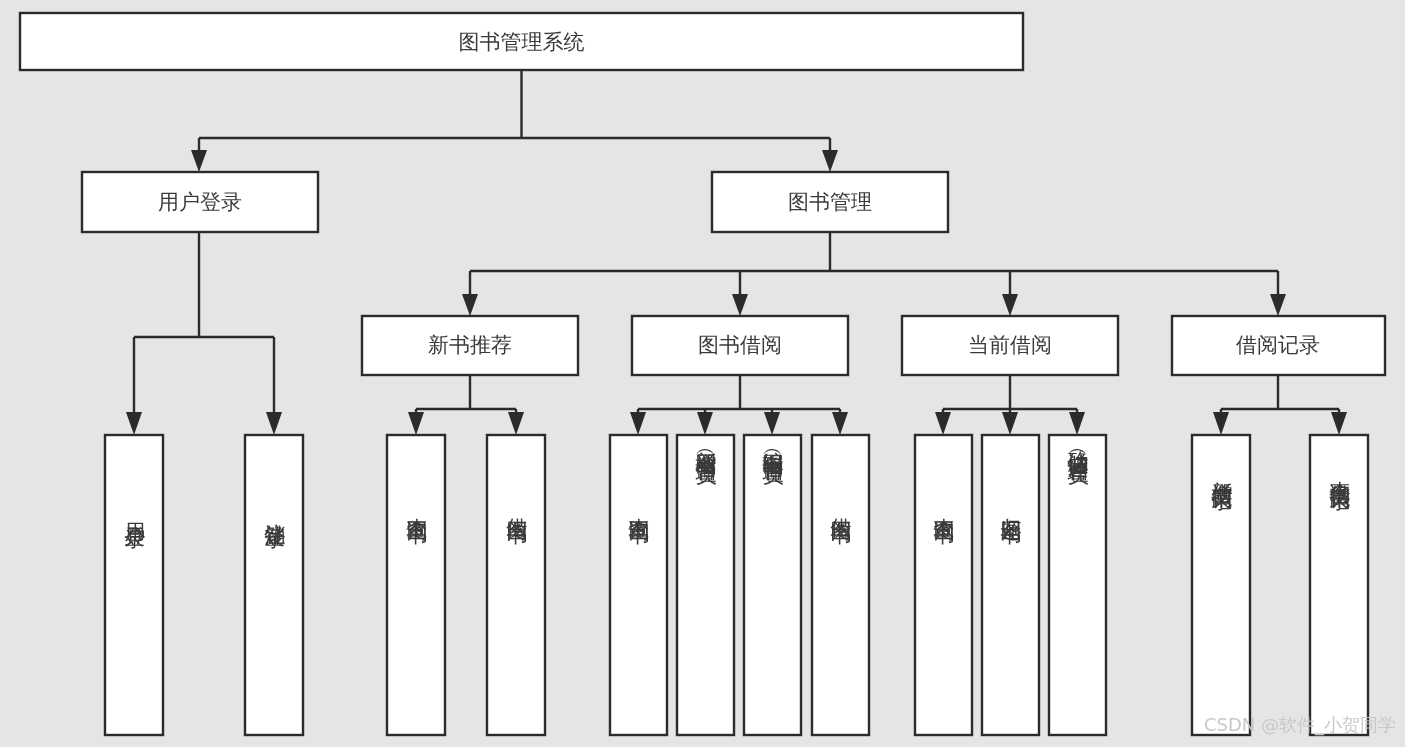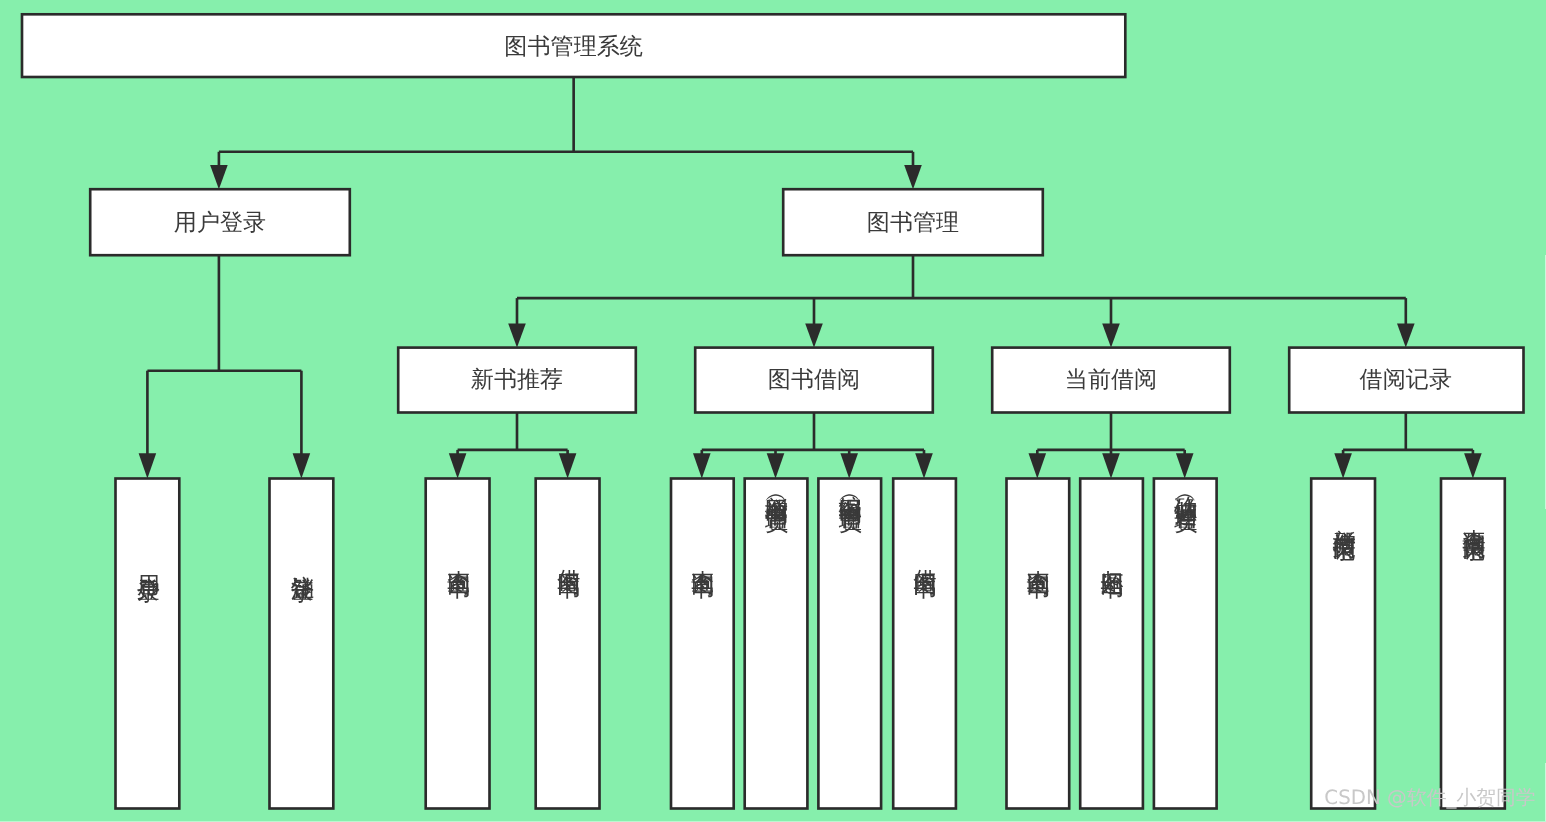--- a/index.html
+++ b/index.html
@@ -11,21 +11,21 @@
   body {
     width: 1405px;
     height: 747px;
     overflow: hidden;
     font-family: "DejaVu Sans", "Liberation Sans", sans-serif;
   }
   #diagram-root {
     position: relative;
     width: 1405px;
     height: 747px;
-    background: #86efac;
+    background: #e5e5e5;
   }
   svg#flowchart {
     display: block;
     width: 1405px;
     height: 747px;
   }
   .node-rect {
     fill: #ffffff;
     stroke: #2b2b2b;
     stroke-width: 2.4;

